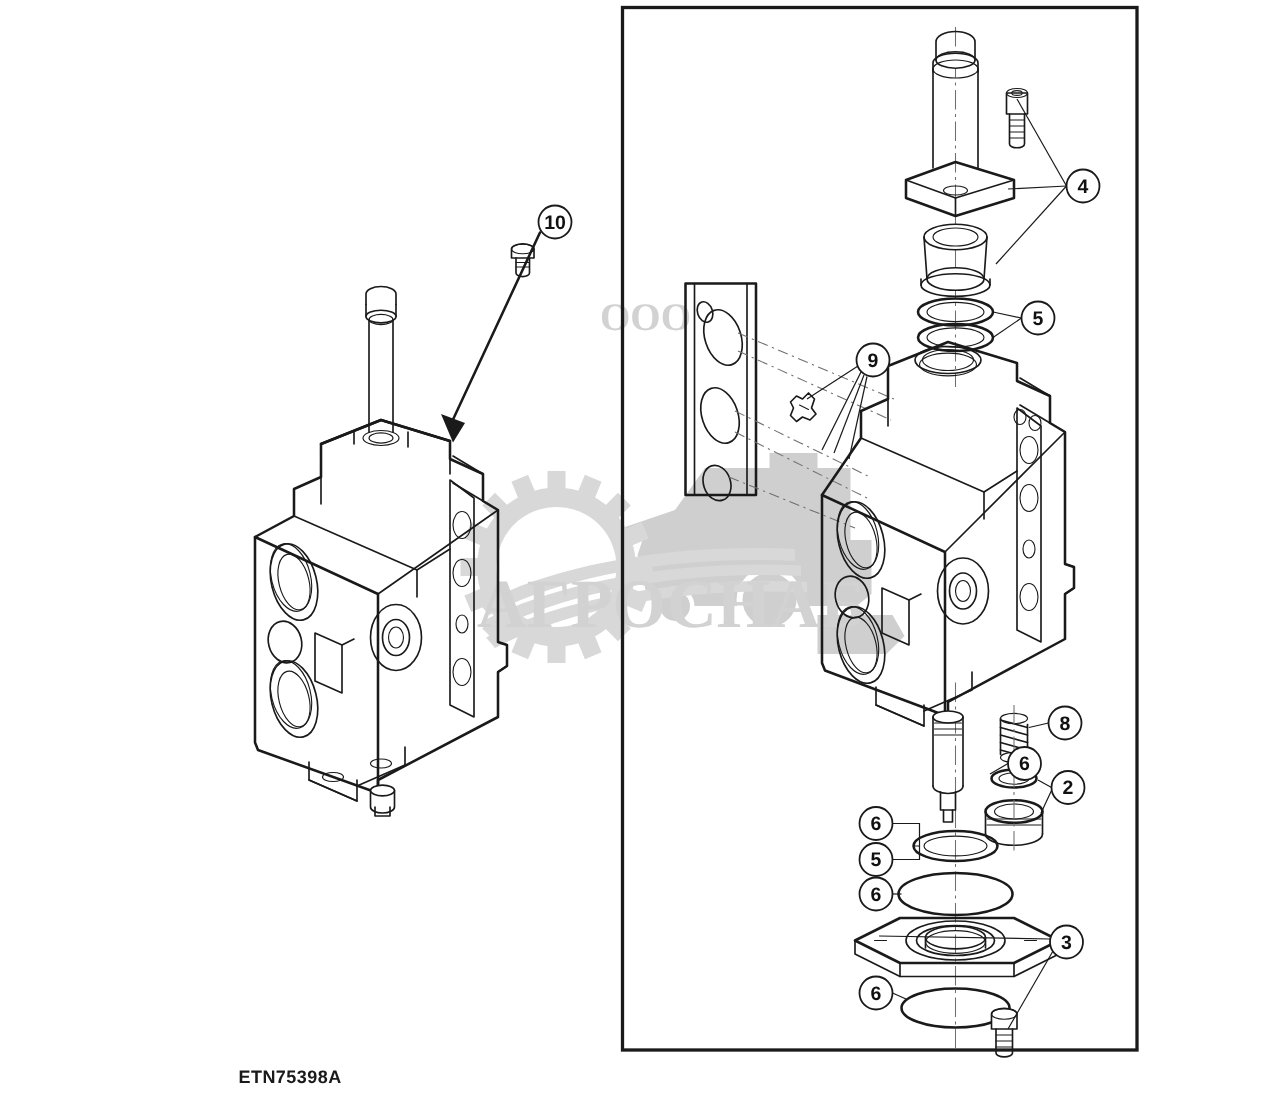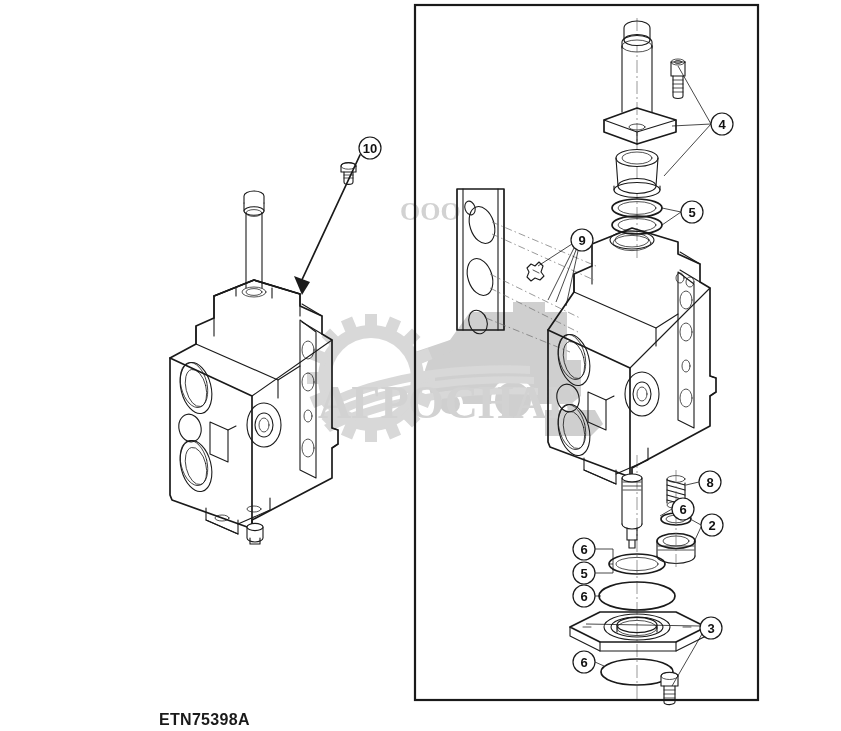--- a/index.html
+++ b/index.html
@@ -7,21 +7,21 @@
   body{
     width:841px;height:731px;position:relative;overflow:hidden;
     font-family:"Liberation Sans", sans-serif;
     color:#111;
   }
   #stage{position:absolute;left:0;top:0;width:841px;height:731px;}
   svg#art{position:absolute;left:0;top:0;width:841px;height:731px;}
   .partnum{
     position:absolute;
     font-family:"Liberation Sans", sans-serif;
-    font-size:16px;
+    font-size:12px;
     font-weight:bold;
     letter-spacing:.3px;
     color:#1a1a1a;
     white-space:nowrap;
   }
   .wm-text{
     font-family:"Liberation Serif", serif;
     font-weight:bold;
     fill:#d2d2d2;
   }

